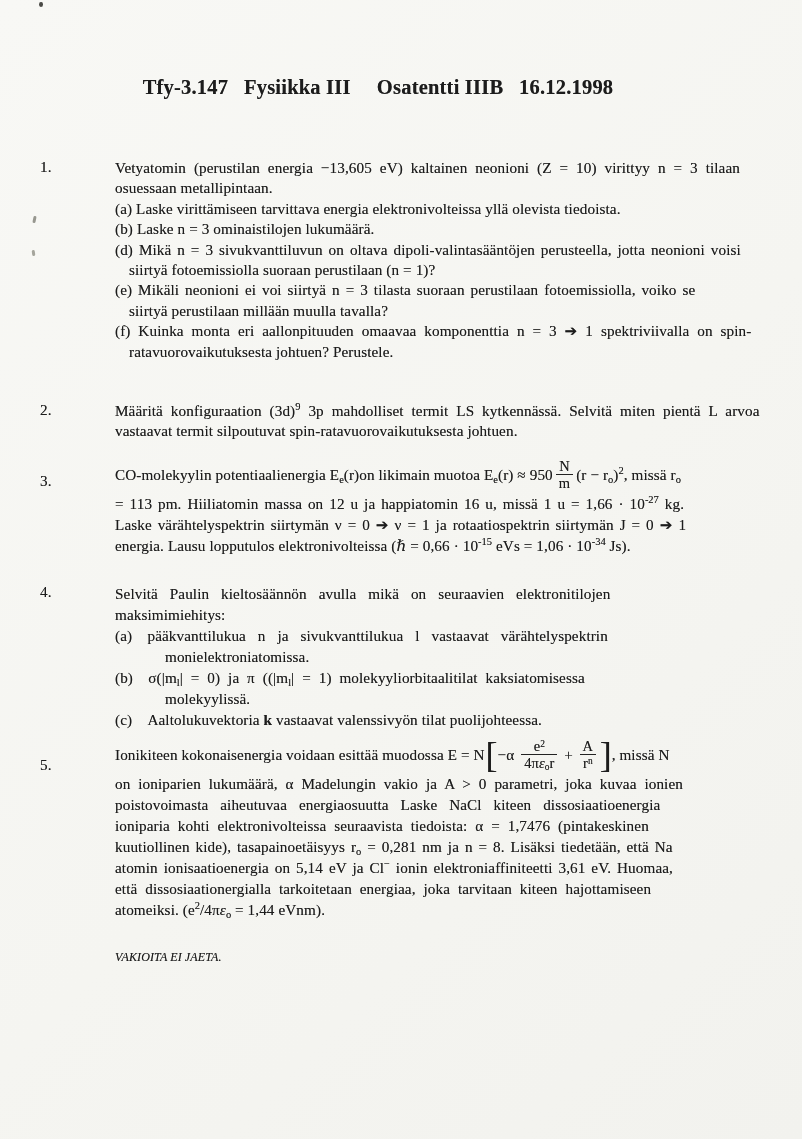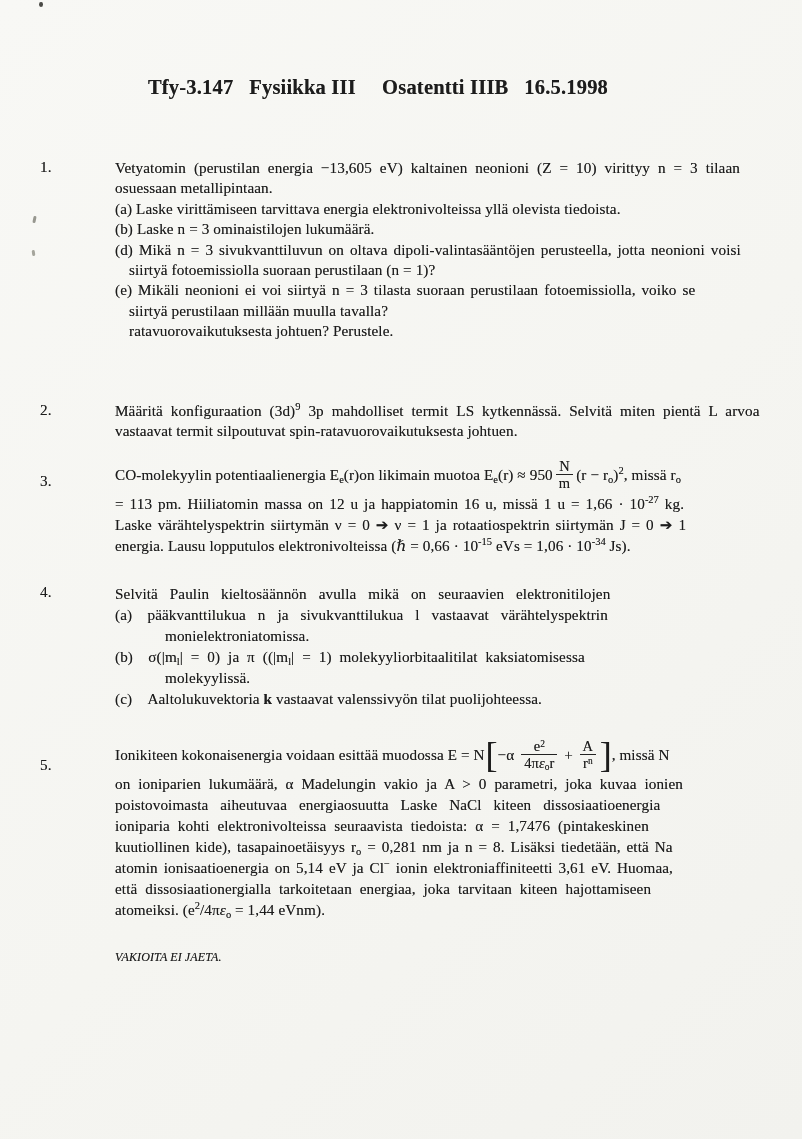--- a/index.html
+++ b/index.html
@@ -76,33 +76,34 @@
 </style>
 </head>
 <body>
 
 <div class="page">
 
   <div class="speck s1"></div>
   <div class="speck s2"></div>
   <div class="speck s3"></div>
 
-  <h1 class="title">Tfy-3.147  Fysiikka III   Osatentti IIIB  16.5.1998</h1>
+  <h1 class="title">Tfy-3.147  Fysiikka III   Osatentti IIIB  16.12.1998</h1>
 
   <section class="q" style="top:158px">
     <span class="qnum">1.</span>
     <div class="qbody">
       <div class="ln j2">Vetyatomin (perustilan energia −13,605 eV) kaltainen neonioni (Z = 10) virittyy n = 3 tilaan</div>
       <div class="ln">osuessaan metallipintaan.</div>
       <div class="ln">(a) Laske virittämiseen tarvittava energia elektronivolteissa yllä olevista tiedoista.</div>
       <div class="ln">(b) Laske n = 3 ominaistilojen lukumäärä.</div>
       <div class="ln j1">(d) Mikä n = 3 sivukvanttiluvun on oltava dipoli-valintasääntöjen perusteella, jotta neonioni voisi</div>
       <div class="ln cont">siirtyä fotoemissiolla suoraan perustilaan (n = 1)?</div>
       <div class="ln j1">(e) Mikäli neonioni ei voi siirtyä n = 3 tilasta suoraan perustilaan fotoemissiolla, voiko se</div>
       <div class="ln cont">siirtyä perustilaan millään muulla tavalla?</div>
+      <div class="ln j2">(f) Kuinka monta eri aallonpituuden omaavaa komponenttia n = 3 ➔ 1 spektriviivalla on spin-</div>
       <div class="ln cont">ratavuorovaikutuksesta johtuen? Perustele.</div>
     </div>
   </section>
 
   <section class="q" style="top:401px">
     <span class="qnum">2.</span>
     <div class="qbody">
       <div class="ln j2">Määritä konfiguraation (3d)<sup>9</sup> 3p mahdolliset termit LS kytkennässä. Selvitä miten pientä L arvoa</div>
       <div class="ln">vastaavat termit silpoutuvat spin-ratavuorovaikutuksesta johtuen.</div>
     </div>
@@ -118,20 +119,21 @@
       <div class="ln j1">= 113 pm. Hiiliatomin massa on 12 u ja happiatomin 16 u, missä 1 u = 1,66 · 10<sup>-27</sup> kg.</div>
       <div class="ln j1">Laske värähtelyspektrin siirtymän ν = 0 ➔ ν = 1 ja rotaatiospektrin siirtymän J = 0 ➔ 1</div>
       <div class="ln">energia. Lausu lopputulos elektronivolteissa (ℏ = 0,66 · 10<sup>-15</sup> eVs = 1,06 · 10<sup>-34</sup> Js).</div>
     </div>
   </section>
 
   <section class="q lh21" style="top:583px">
     <span class="qnum">4.</span>
     <div class="qbody">
       <div class="ln j3">Selvitä Paulin kieltosäännön avulla mikä on seuraavien elektronitilojen</div>
+      <div class="ln">maksimimiehitys:</div>
       <div class="ln j3">(a) pääkvanttilukua n ja sivukvanttilukua l vastaavat värähtelyspektrin</div>
       <div class="ln cont4">monielektroniatomissa.</div>
       <div class="ln j2">(b) σ(|m<sub>l</sub>| = 0) ja π ((|m<sub>l</sub>| = 1) molekyyliorbitaalitilat kaksiatomisessa</div>
       <div class="ln cont4">molekyylissä.</div>
       <div class="ln">(c) Aaltolukuvektoria <b>k</b> vastaavat valenssivyön tilat puolijohteessa.</div>
     </div>
   </section>
 
   <section class="q lh21" style="top:740px">
     <span class="qnum low2">5.</span>

